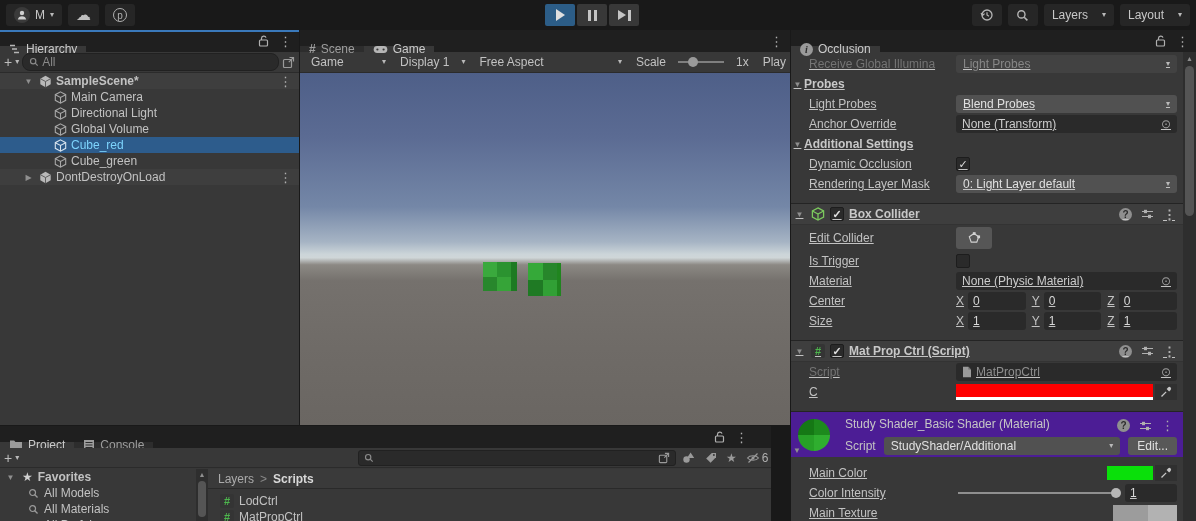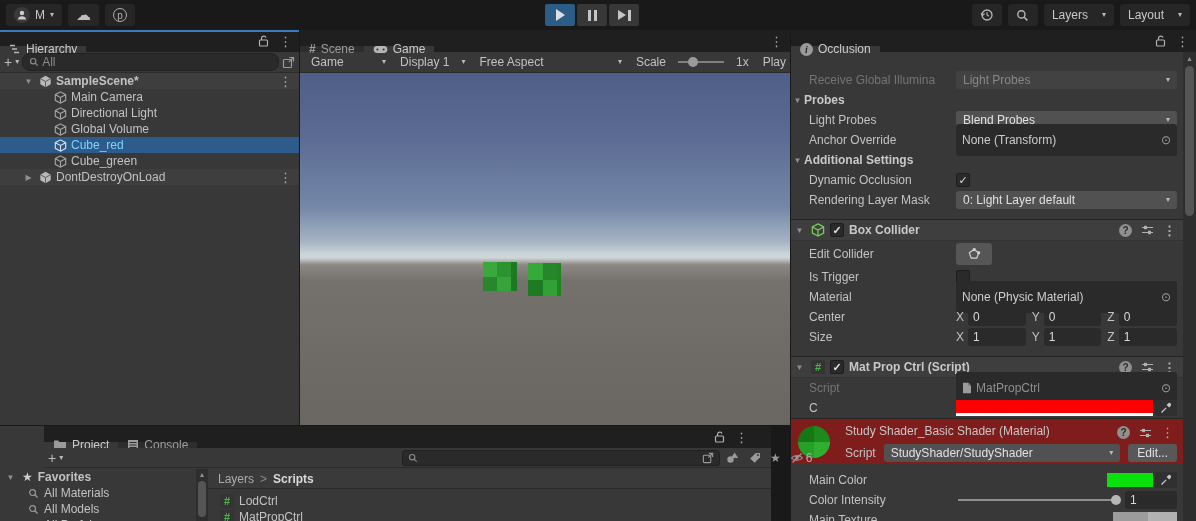--- a/index.html
+++ b/index.html
@@ -31,21 +31,21 @@
   .tabbar { height:22px; background:#1f1f1f; display:flex; align-items:stretch; }
   .tab { display:flex; align-items:center; gap:5px; padding:0 9px; background:#383838; color:#cacaca;margin-top:16px; }
   .tab.inactive { background:#2d2d2d; color:#9d9d9d; }
   .tab-right { margin-left:auto; display:flex; align-items:center; gap:10px; padding-right:8px; color:#b0b0b0; }
   .kebab { font-size:13px; color:#b0b0b0; letter-spacing:-1px; }
 
   
   .dd { height:18px; background:#515151; border-radius:3px; display:flex; align-items:center; padding:0 7px; color:#e0e0e0; }
   .dd .caret { margin-left:auto; }
   .dd.disabled { background:#424242; color:#878787; }
-  .objfield { height:32px; background:#2a2a2a; border-radius:3px; display:flex; align-items:center; padding:0 6px; color:#cccccc; }
+  .objfield { height:18px; background:#2a2a2a; border-radius:3px; display:flex; align-items:center; padding:0 6px; color:#cccccc; }
   .picker { margin-left:auto; color:#9c9c9c; font-size:12px; }
   .tinput { height:18px; background:#2a2a2a; border-radius:3px; display:flex; align-items:center; padding:0 5px; color:#d8d8d8; }
   .chk { width:14px; height:14px; background:#2a2a2a; border:1px solid #1d1d1d; border-radius:2px; display:flex; align-items:center; justify-content:center; color:#dedede; font-size:11px; line-height:1; }
   .fold { width:13px; font-size:8px; color:#8f8f8f; text-align:center; flex:none; }
   .help-circ { width:13px; height:13px; border-radius:50%; background:#8f8f8f; color:#2c2c2c; font-size:10px; font-weight:bold; text-align:center; line-height:13px; }
 
   
   #hierarchy { left:0; top:30px; width:300px; height:395px; border-right:1px solid #191919; }
   #hierarchy .focusline { position:absolute; left:0; top:0; width:100%; height:2px; background:#3a79bb; z-index:5; }
   .h-toolbar { height:21px; background:#383838; border-bottom:1px solid #2b2b2b; display:flex; align-items:center; padding:0 4px; gap:3px; }
@@ -67,51 +67,51 @@
   .cube .front { display:grid; grid-template-columns:1fr 1fr; grid-template-rows:1fr 1fr; }
   .cube .side { width:6px; }
   .mini-slider { width:46px; height:2px; background:#7f7f7f; position:relative; margin:0 6px; }
   .mini-slider .knob { position:absolute; left:10px; top:-4px; width:10px; height:10px; border-radius:50%; background:#9a9a9a; }
 
   
   #inspector { left:790px; top:30px; width:406px; height:491px; border-left:1px solid #191919; }
   #insp-scroll { position:absolute; right:0; top:22px; bottom:0; width:13px; background:#2e2e2e; }
   #insp-scroll .up { text-align:center; font-size:7px; color:#8f8f8f; padding-top:3px; }
   #insp-scroll .thumb { position:absolute; left:2px; right:2px; top:14px; height:150px; background:#555555; border-radius:5px; }
-  #insp-body { position:absolute; left:0; top:22px; right:13px; bottom:0; overflow:hidden; padding-top:18px; }
+  #insp-body { position:absolute; left:0; top:22px; right:13px; bottom:0; overflow:hidden; padding-top:2px;text-decoration:underline; }
   .irow { height:20px; display:flex; align-items:center; padding-right:6px; }
   .irow .lbl { width:165px; flex:none; padding-left:18px; white-space:nowrap; overflow:hidden; color:#c2c2c2; }
   .irow .lbl.dis { color:#747474; }
   .irow .val { flex:1; display:flex; align-items:center; min-width:0; }
   .irow .val > .dd, .irow .val > .objfield { flex:1; }
   .sect { height:20px; display:flex; align-items:center; font-weight:bold; color:#c8c8c8; }
   .comp-header { height:22px; background:#3e3e3e; border-top:1px solid #242424; border-bottom:1px solid #333333; display:flex; align-items:center; gap:5px; padding:0 4px 0 2px; margin-top:9px; font-weight:bold; color:#c8c8c8; }
   .comp-header .right { margin-left:auto; display:flex; align-items:center; gap:9px; padding-right:4px; }
   .axis3 { flex:1; display:flex; gap:6px; }
   .axis3 .grp { flex:1; display:flex; align-items:center; gap:4px; }
   .axis3 .grp .tinput { flex:1; }
   .cfield { flex:1; display:flex; flex-direction:column; height:16px; }
   .cfield .cmain { flex:1; }
   .cfield .calpha { height:3px; background:#ffffff; }
   .eyebtn { width:22px; height:16px; margin-left:2px; background:#303030; display:flex; align-items:center; justify-content:center; flex:none; }
-  #mat-header { height:46px; background:#7f1d1d; border-top:1px solid #242424; position:relative; }
+  #mat-header { height:46px; background:#4c1d95; border-top:1px solid #242424; margin-top:9px; position:relative; }
   #mat-header .sphere { position:absolute; left:7px; top:7px; width:32px; height:32px; border-radius:50%;
      background:conic-gradient(#1d8a1d 0 25%, #2fae2f 25% 50%, #27a027 50% 75%, #157815 75% 100%); }
   #mat-header .t1 { position:absolute; left:54px; top:5px; color:#c6c6c6; }
   #mat-header .hicons { position:absolute; right:10px; top:6px; display:flex; gap:9px; align-items:center; }
   #mat-header .shrow { position:absolute; left:54px; right:6px; top:25px; display:flex; align-items:center; gap:8px; }
   #mat-header .shrow .dd { flex:1; }
   #mat-header .foldb { position:absolute; left:2px; bottom:2px; font-size:8px; color:#8f8f8f; }
   .editbtn { height:18px; background:#585858; border-radius:3px; padding:0 9px; display:flex; align-items:center; color:#e0e0e0; flex:none; }
   .slider { flex:1; height:2px; background:#8f8f8f; position:relative; margin:0 8px 0 2px; }
   .slider .handle { position:absolute; right:-4px; top:-4px; width:10px; height:10px; border-radius:50%; background:#b6b6b6; }
   .swatch { width:46px; height:14px; flex:none; }
 
   
-  #project { left:0; top:425px; width:772px; height:96px; border-top:1px solid #191919; border-right:1px solid #191919;padding-left:44px; }
+  #project { left:0; top:425px; width:772px; height:96px; border-top:1px solid #191919; border-right:1px solid #191919; }
   .p-toolbar { height:20px; background:#383838; border-bottom:1px solid #2b2b2b; display:flex; align-items:center; padding:0 4px; gap:3px; position:relative; }
   .p-search { position:absolute; left:358px; width:318px; height:16px; top:2px; background:#2a2a2a; border:1px solid #212121; border-radius:3px; display:flex; align-items:center; padding:0 5px; gap:4px; }
   .p-icons { position:absolute; left:682px; display:flex; gap:9px; align-items:center; color:#9a9a9a; }
   #p-body { position:absolute; left:0; top:43px; right:0; bottom:0; display:flex; }
   #p-left { width:196px; flex:none; }
   #p-scroll { width:12px; flex:none; background:#2e2e2e; position:relative; }
   #p-scroll .up { text-align:center; font-size:7px; color:#8f8f8f; padding-top:2px; }
   #p-scroll .thumb { position:absolute; left:2px; right:2px; top:12px; bottom:4px; background:#555; border-radius:4px; }
   #p-right { flex:1; }
   .crumbbar { height:20px; background:#3a3a3a; border-bottom:1px solid #2a2a2a; display:flex; align-items:center; gap:6px; padding-left:10px; }
@@ -551,21 +551,21 @@
         <svg width="13" height="12" viewBox="0 0 13 12">
             <path d="M1 3.5h11M1 8.5h11" stroke="#b0b0b0" stroke-width="1.2"></path>
             <rect x="3" y="1.8" width="3" height="3.4" fill="#b0b0b0"></rect>
             <rect x="7" y="6.8" width="3" height="3.4" fill="#b0b0b0"></rect>
           </svg>
         <span class="kebab">⋮</span>
       </span>
       <span class="shrow">
         <span>Script</span>
         <span class="dd">
-          <span>StudyShader/StudyShader</span>
+          <span>StudyShader/Additional</span>
           <span class="caret">▾</span>
         </span>
         <span class="editbtn">
             <span>Edit...</span>
           </span>
       </span>
       <span class="foldb">▼</span>
     </div>
     <div class="irow" style="margin-top:6px">
       <span class="lbl">Main Color</span>
@@ -666,28 +666,28 @@
       <div class="prow" style="padding-left:4px">
         <span class="fold">▼</span>
         <span style="color:#d0d0d0">★</span>
         <span style="font-weight:bold">Favorites</span>
       </div>
       <div class="prow" style="padding-left:28px">
         <svg width="11" height="11" viewBox="0 0 12 12">
             <circle cx="5" cy="5" r="3.2" fill="none" stroke="#9a9a9a" stroke-width="1.3"></circle>
             <path d="M7.4 7.4l3 3" stroke="#9a9a9a" stroke-width="1.4"></path>
           </svg>
-        <span>All Materials</span>
+        <span>All Models</span>
       </div>
       <div class="prow" style="padding-left:28px">
         <svg width="11" height="11" viewBox="0 0 12 12">
             <circle cx="5" cy="5" r="3.2" fill="none" stroke="#9a9a9a" stroke-width="1.3"></circle>
             <path d="M7.4 7.4l3 3" stroke="#9a9a9a" stroke-width="1.4"></path>
           </svg>
-        <span>All Models</span>
+        <span>All Materials</span>
       </div>
       <div class="prow" style="padding-left:28px">
         <svg width="11" height="11" viewBox="0 0 12 12">
             <circle cx="5" cy="5" r="3.2" fill="none" stroke="#9a9a9a" stroke-width="1.3"></circle>
             <path d="M7.4 7.4l3 3" stroke="#9a9a9a" stroke-width="1.4"></path>
           </svg>
         <span>All Prefabs</span>
       </div>
     </div>
     <div id="p-scroll">

